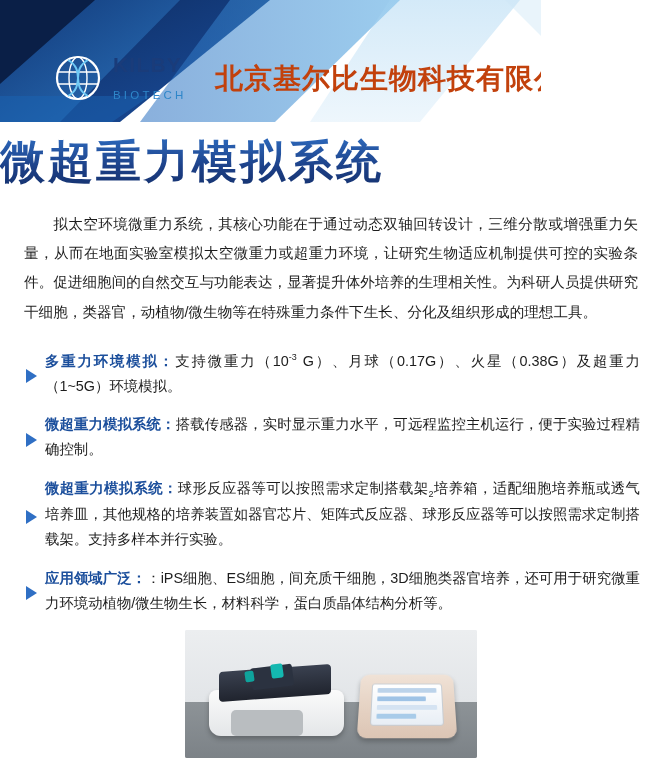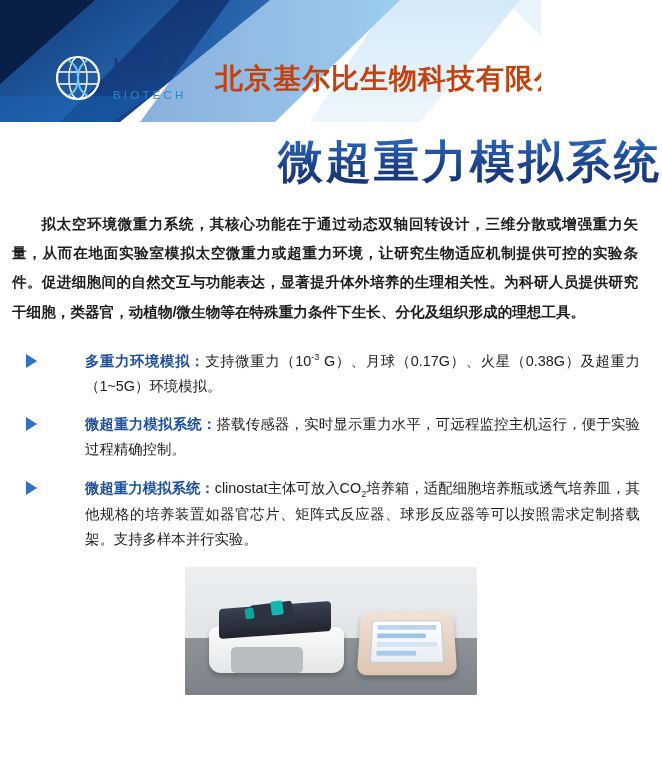--- a/index.html
+++ b/index.html
@@ -57,51 +57,49 @@
     font-weight: bold;
     color: #c2410c;
     letter-spacing: 1px;
     z-index: 5;
     white-space: nowrap;
   }
 
   
   .main-title {
     margin-top: 10px;
-    text-align: right;
+    text-align: left;
     font-size: 45px;
     font-weight: bold;
     letter-spacing: 3px;
     background: linear-gradient(180deg, #2f6fc4 0%, #1c3f86 60%, #14306b 100%);
     -webkit-background-clip: text;
     background-clip: text;
     color: transparent;
     font-family: "Liberation Sans", sans-serif;
   }
 
   
   .intro {
-    margin: 18px 24px 0 12px;
+    margin: 18px 24px 0 24px;
     font-size: 14.6px;
     line-height: 2.0;
     color: #1d1d1d;
     text-align: justify;
     text-indent: 2em;
-    font-weight: bold;
   }
 
   
   .features {
     margin: 22px 22px 0 26px;
   }
   .feature {
     display: flex;
-    align-items: flex-start;
+    align-items: center;
     margin-bottom: 13px;
-    gap: 40px;
   }
   .tri {
     flex: 0 0 auto;
     width: 0; height: 0;
     border-left: 11px solid #2f6fc4;
     border-top: 7px solid transparent;
     border-bottom: 7px solid transparent;
     margin-top: 5px;
     margin-right: 8px;
   }
@@ -262,24 +260,30 @@
   <div class="feature">
     <div class="tri"></div>
     <div class="feat-body">
       <span class="feat-label">微超重力模拟系统：</span><span>搭载传感器，实时显示重力水平，可远程监控主机运行，便于实验过程精确控制。</span>
     </div>
   </div>
 
   <div class="feature">
     <div class="tri"></div>
     <div class="feat-body">
-      <span class="feat-label">微超重力模拟系统：</span><span>clinostat主体可放入CO</span><sub>2</sub><span>培养箱，适配细胞培养瓶或透气培养皿，其他规格的培养装置如器官芯片、矩阵式反应器、球形反应器等可以按照需求定制搭载架。支持多样本并行实验。</span>
-    </div>
-  </div>
-
+      <span class="feat-label">微超重力模拟系统：</span><span>球形反应器等可以按照需求定制搭载架</span><sub>2</sub><span>培养箱，适配细胞培养瓶或透气培养皿，其他规格的培养装置如器官芯片、矩阵式反应器、球形反应器等可以按照需求定制搭载架。支持多样本并行实验。</span>
+    </div>
+  </div>
+
+  <div class="feature">
+    <div class="tri"></div>
+    <div class="feat-body">
+      <span class="feat-label">应用领域广泛：</span><span>：iPS细胞、ES细胞，间充质干细胞，3D细胞类器官培养，还可用于研究微重力环境动植物/微生物生长，材料科学，蛋白质晶体结构分析等。</span>
+    </div>
+  </div>
 
 </div>
 
 <div class="photo-wrap">
   <div class="photo">
     <div class="pf-wall"></div>
     <div class="pf-floor"></div>
     <div class="pf-base"></div>
     <div class="pf-cut"></div>
     <div class="pf-frame"></div>

